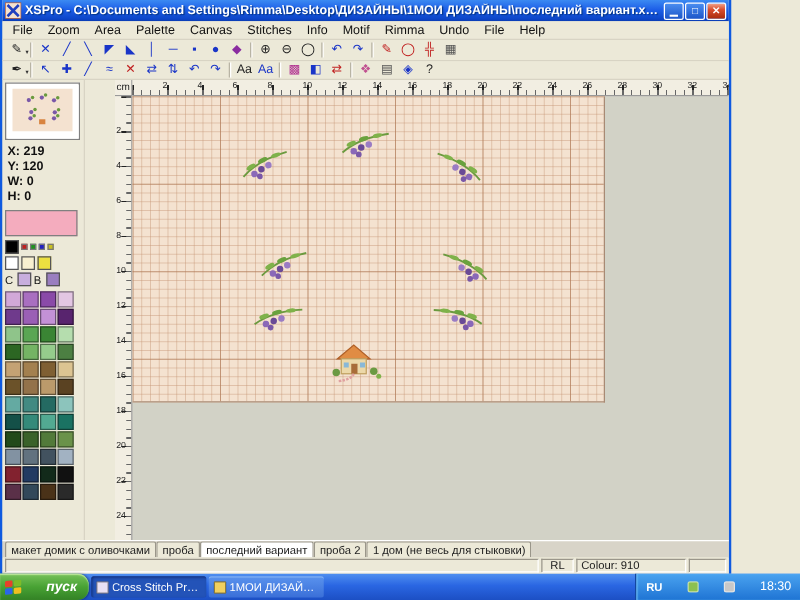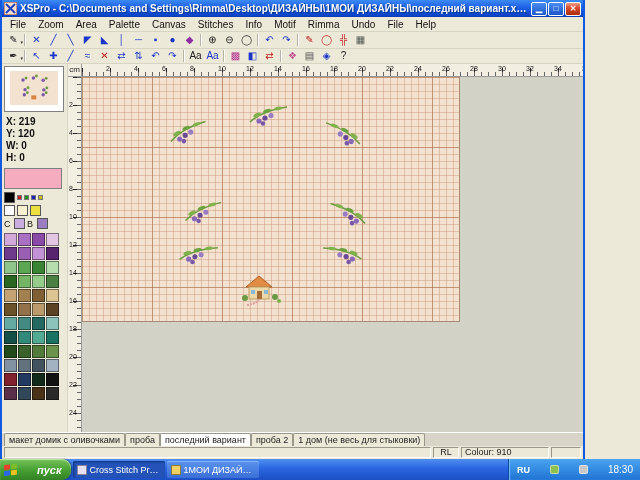--- a/index.html
+++ b/index.html
@@ -40,21 +40,21 @@
   .coords{font-size:10px;font-weight:bold;color:#111;line-height:12px;padding:4px 0 2px 2px;}
   .curcolor{width:58px;height:21px;border:1px solid #808080;flex:none;margin:2px 0;}
   .swrow{display:flex;align-items:center;gap:2px;margin:1px 0;}
   .sw-big{width:11px;height:11px;border:1px solid #555;display:inline-block;}
   .sw-mini{width:5px;height:5px;border:1px solid #777;display:inline-block;}
   .cb-label{font-size:9px;width:8px;color:#111;}
   .palette{display:grid;grid-template-columns:repeat(4,13px);gap:1px;margin-top:3px;}
   .sw{width:13px;height:13px;border:1px solid rgba(0,0,0,.45);}
 
   
-  .canvasarea{position:relative;flex:1;background:#d2d2c6;overflow:hidden;}
+  .canvasarea{position:relative;flex:1;background:#d2d2c6;overflow:hidden;margin-left:24px;}
   .corner{position:absolute;left:0;top:0;width:14px;height:13px;background:#f2eee2;border-right:1px solid #999;border-bottom:1px solid #999;
     font-size:8px;line-height:12px;text-align:center;color:#222;}
   .hruler{position:absolute;left:14px;top:0;right:0;height:13px;background-color:#f2eee2;border-bottom:1px solid #999;
     background-image:repeating-linear-gradient(90deg,#666 0 1px,transparent 1px 7px),repeating-linear-gradient(90deg,#222 0 1px,transparent 1px 28px);
     background-size:100% 4px,100% 8px;background-position:left bottom,left bottom;background-repeat:no-repeat;}
   .vruler{position:absolute;left:0;top:13px;bottom:0;width:14px;background-color:#f2eee2;border-right:1px solid #999;
     background-image:repeating-linear-gradient(180deg,#666 0 1px,transparent 1px 7px),repeating-linear-gradient(180deg,#222 0 1px,transparent 1px 28px);
     background-size:4px 100%,8px 100%;background-position:right top,right top;background-repeat:no-repeat;}
   .rnum{position:absolute;top:1px;font-size:7px;color:#222;}
   .canvasview{position:absolute;left:14px;top:13px;right:0;bottom:0;}

